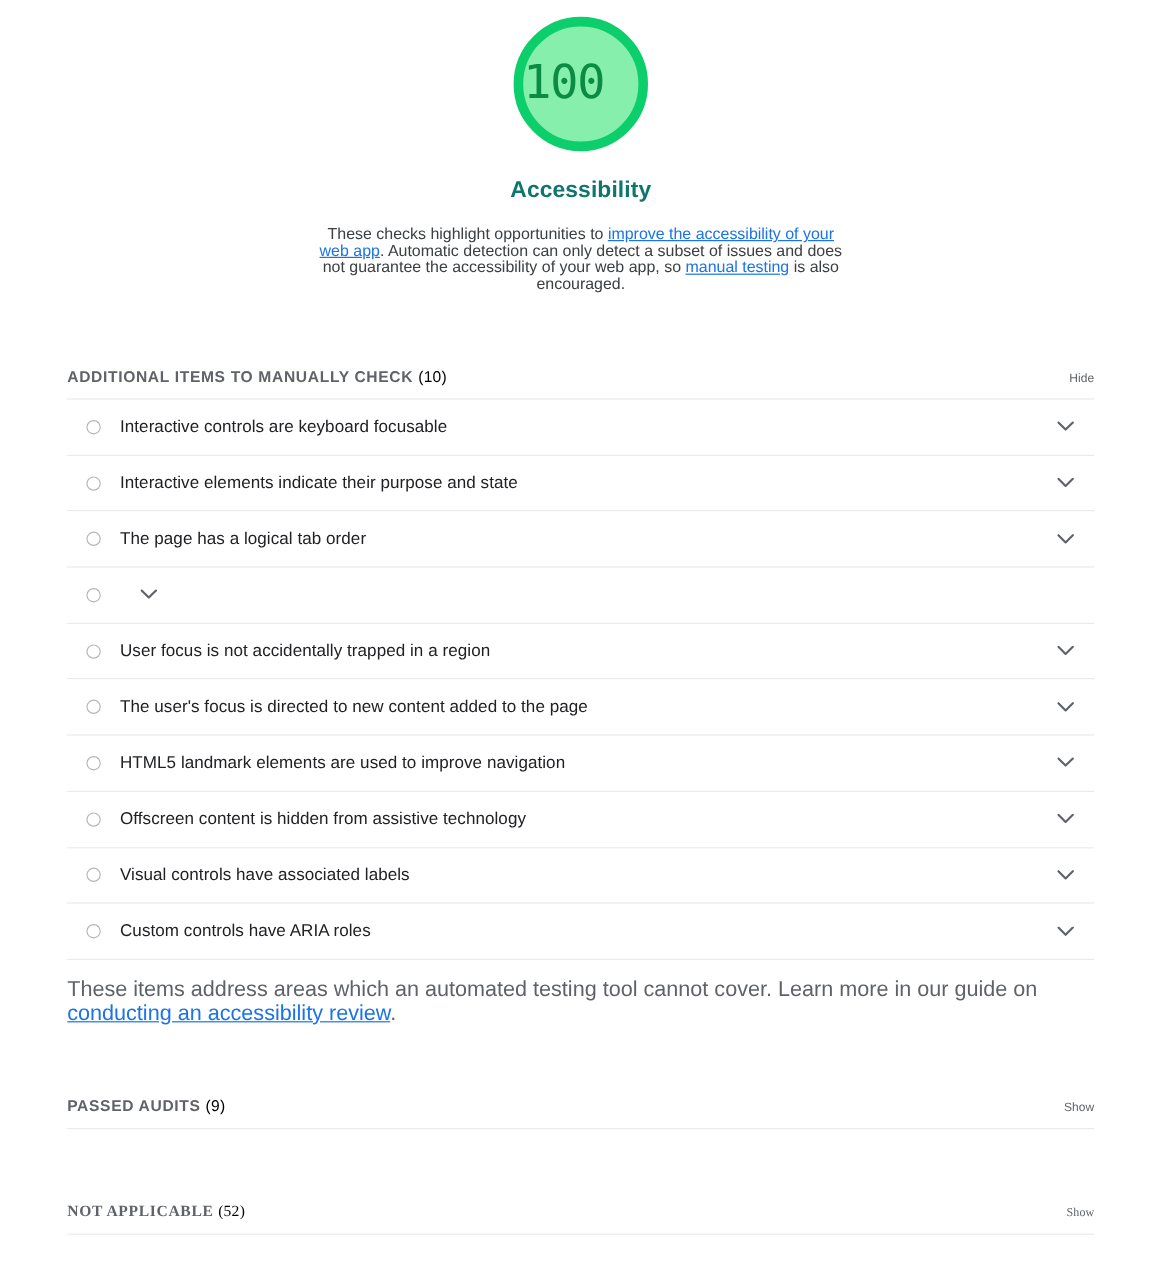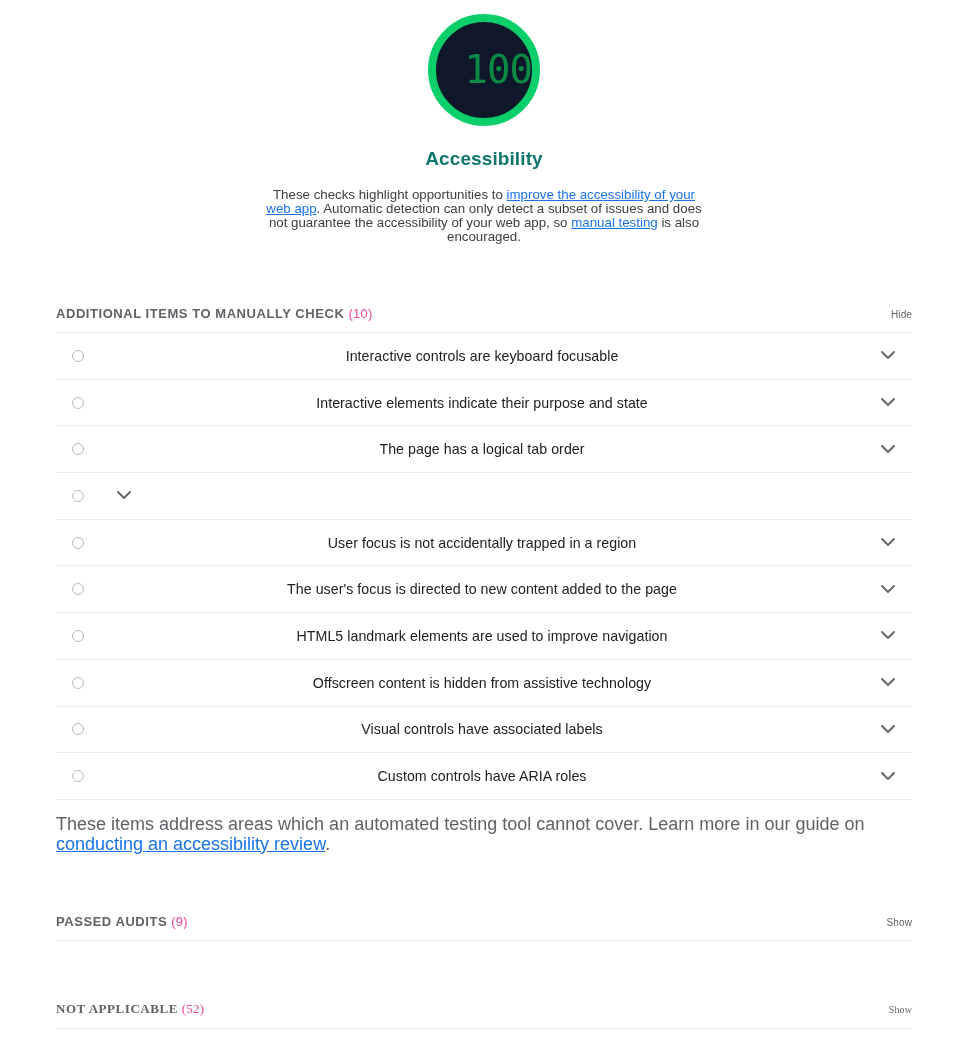--- a/index.html
+++ b/index.html
@@ -26,25 +26,25 @@
   .score-header {
     padding-top: 14px;
     display: flex;
     flex-direction: column;
     align-items: center;
   }
   .gauge {
     width: 112px;
     height: 112px;
     border-radius: 50%;
-    background: #0f172a;
+    background: #86efac;
     border: 8px solid #0cce6b;
     display: flex;
     align-items: center;
-    justify-content: flex-end;
+    justify-content: flex-start;
     position: relative;
   }
   .gauge-value {
     font-family: "DejaVu Sans Mono", "Liberation Mono", monospace;
     font-size: 39px;
     font-weight: 400;
     color: #0b8b43;
     letter-spacing: -1px;
     line-height: 1;
     margin-top: -1px;
@@ -87,32 +87,32 @@
   .section-title {
     font-size: 13px;
     font-weight: bold;
     letter-spacing: 0.55px;
     color: #5f6368;
     text-transform: uppercase;
   }
   .section-count {
     font-weight: normal;
     letter-spacing: 0.2px;
-    color: #ec4899;
+    color: #000000;
     text-transform: none;
   }
   .section-toggle {
     font-size: 10px;
     color: #5f6368;
     cursor: pointer;
     letter-spacing: 0.1px;
   }
 
   
-  .audit-list { margin: 0; padding: 0; list-style: none; text-align: center; }
+  .audit-list { margin: 0; padding: 0; list-style: none; }
   .audit-row {
     display: flex;
     align-items: center;
     height: 46.7px;
     border-bottom: 1px solid #ebebeb;
     cursor: pointer;
   }
   .audit-icon {
     flex: 0 0 auto;
     width: 44px;

